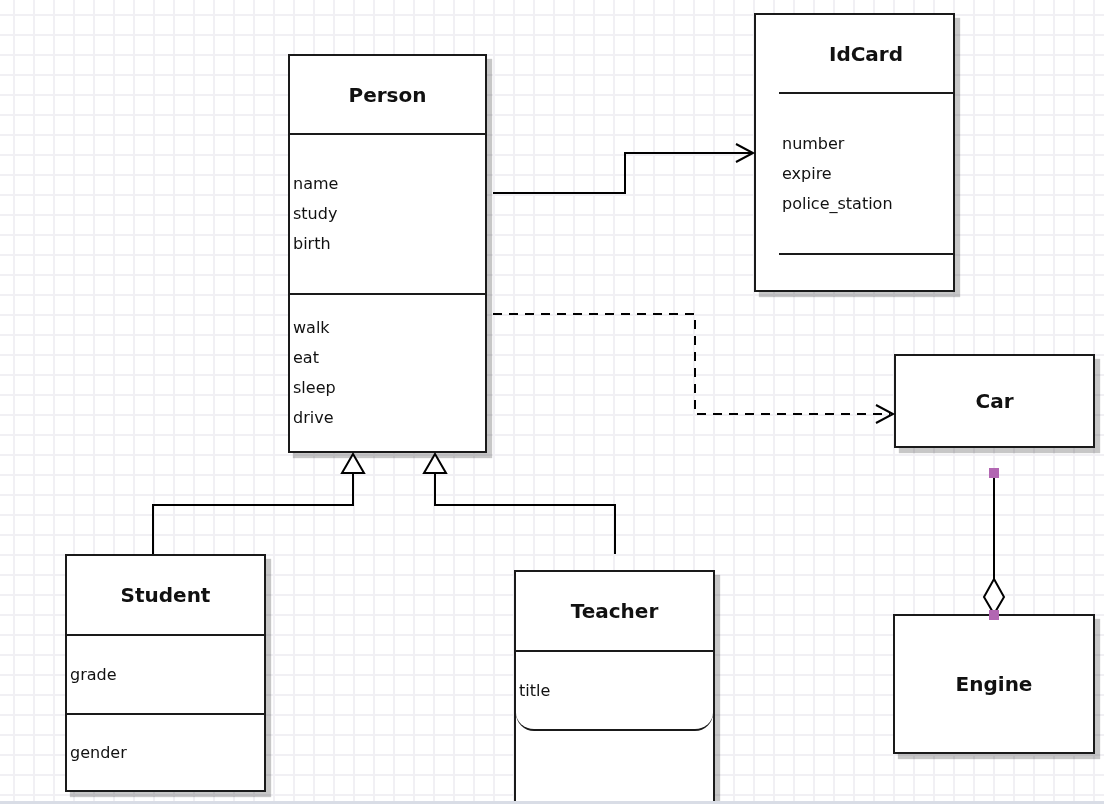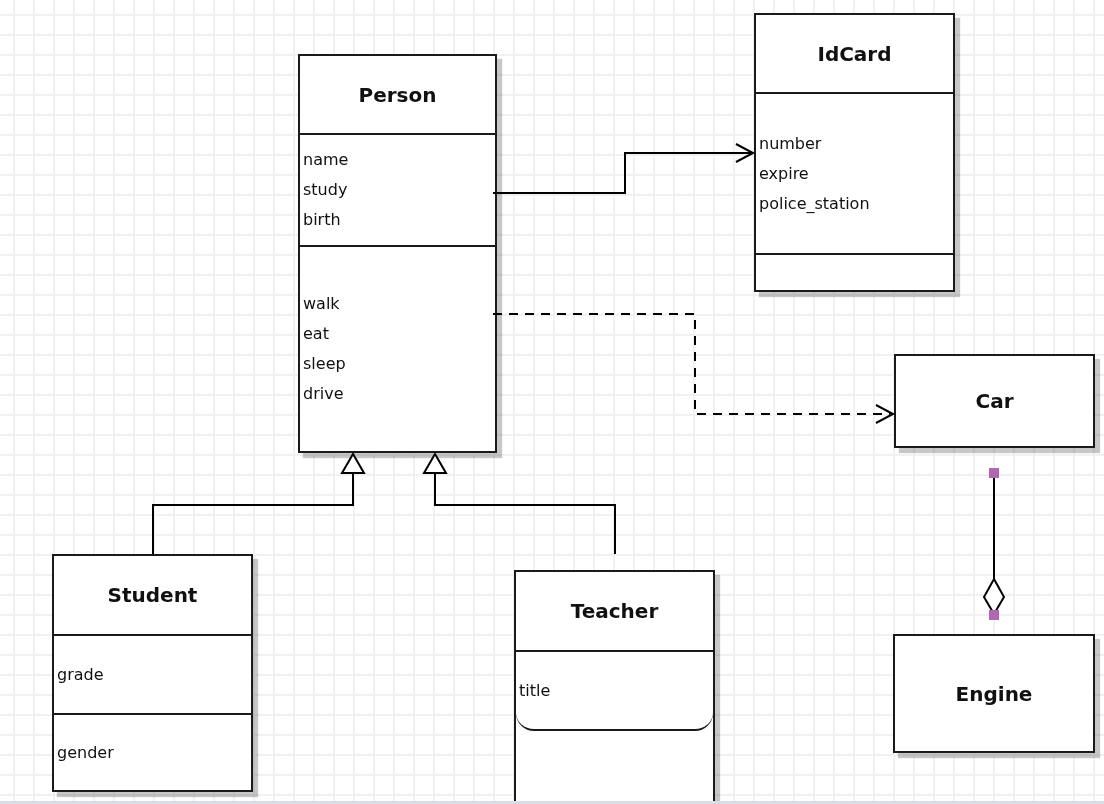--- a/index.html
+++ b/index.html
@@ -42,34 +42,34 @@
   .uml-section{
     display:flex;flex-direction:column;justify-content:center;
     font-size:16px;line-height:30px;
     padding-left:3px;
     box-sizing:border-box;flex:0 0 auto;
   }
   .uml-section.divided{border-bottom:2px solid #1a1a1a;}
   .uml-section.grow{flex:1 1 auto;border-radius:10px;}
   .row{white-space:nowrap;}
   
-  #box-person {left:298px;top:54px; width:199px;height:399px;justify-content:space-between;}
+  #box-person {left:288px;top:54px; width:199px;height:399px;justify-content:space-between;}
   #box-person  .uml-title{height:79px;}
-  #box-person  .sec-attrs{height:112px;}
-  #box-idcard {left:754px;top:13px; width:201px;height:279px;}
+  #box-person  .sec-attrs{height:160px;}
+  #box-idcard {left:754px;top:13px; width:201px;height:279px;padding-left:23px;}
   #box-idcard  .uml-title{height:79px;}
   #box-idcard  .sec-attrs{height:161px;}
-  #box-student{left:52px; top:554px;width:201px;height:238px;}
+  #box-student{left:65px; top:554px;width:201px;height:238px;}
   #box-student .uml-title{height:80px;}
   #box-student .sec-attrs{height:79px;}
   #box-teacher{left:514px;top:570px;width:201px;height:238px;}
   #box-teacher .uml-title{height:80px;}
   #box-teacher .sec-attrs{height:79px;border-radius:18px;}
   #box-car    {left:894px;top:354px;width:201px;height:94px;}
-  #box-engine {left:893px;top:614px;width:202px;height:119px;margin-top:20px;}
+  #box-engine {left:893px;top:614px;width:202px;height:140px;}
   svg.connections{position:absolute;left:0;top:0;z-index:3;}
   svg .wire{fill:none;stroke:#000;stroke-width:2px;}
   svg .wire.dashed{stroke-dasharray:9 7;}
   svg .hollow{fill:#fff;stroke:#000;stroke-width:2px;}
   svg .openhead{fill:none;stroke:#000;stroke-width:2px;}
 </style>
 </head>
 <body>
 
 <div class="canvas">

